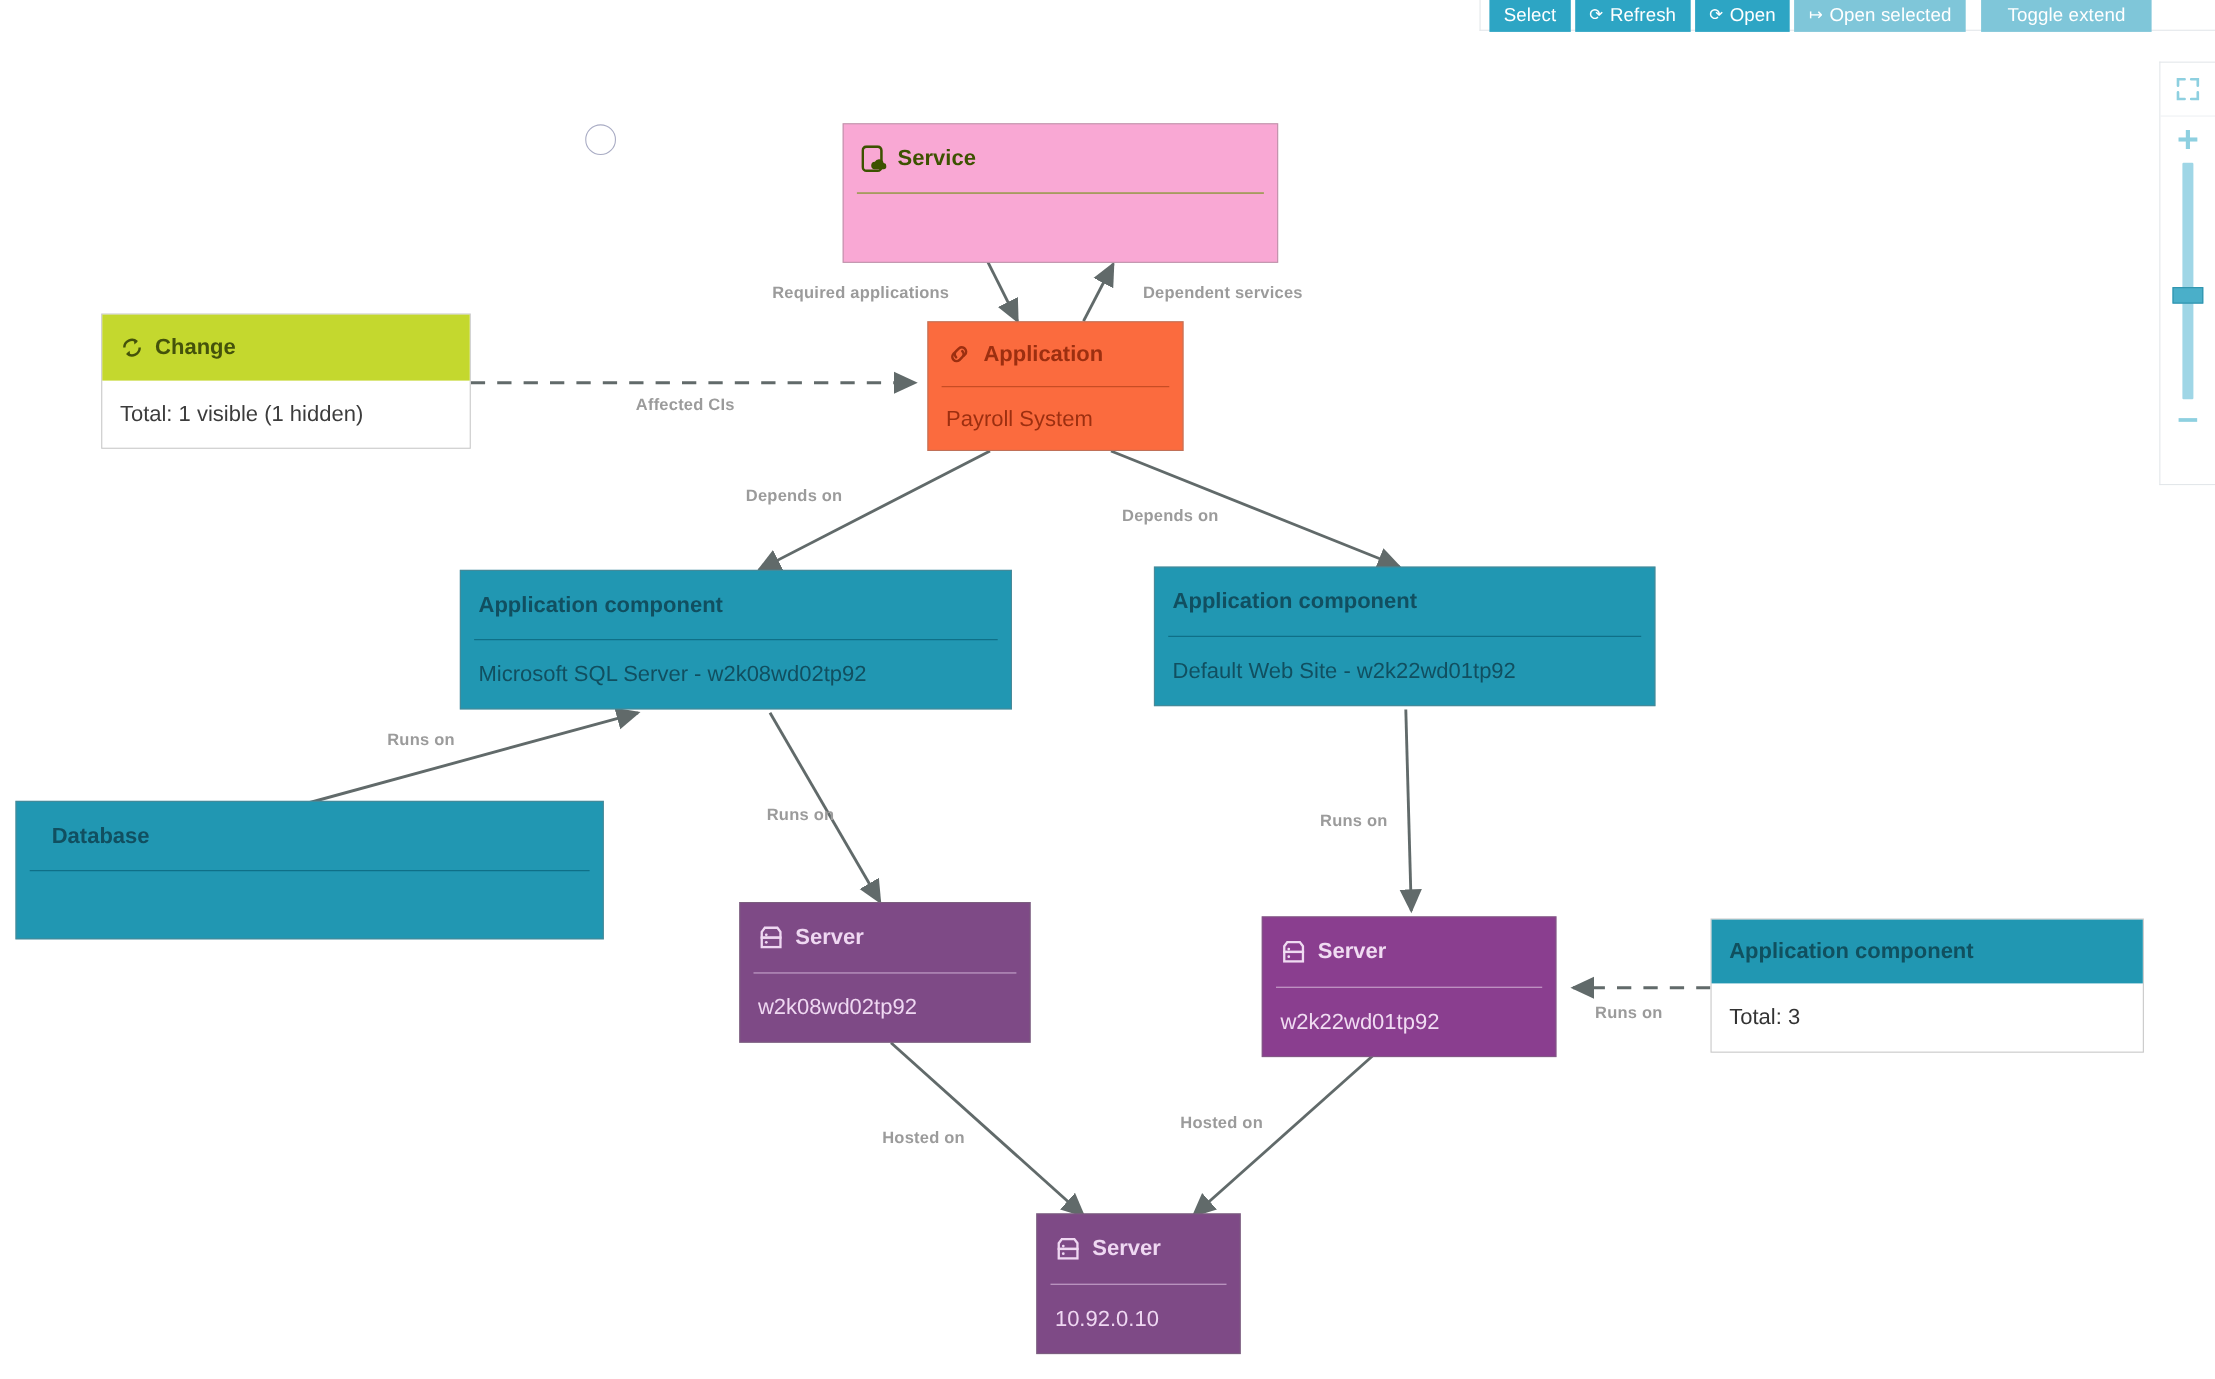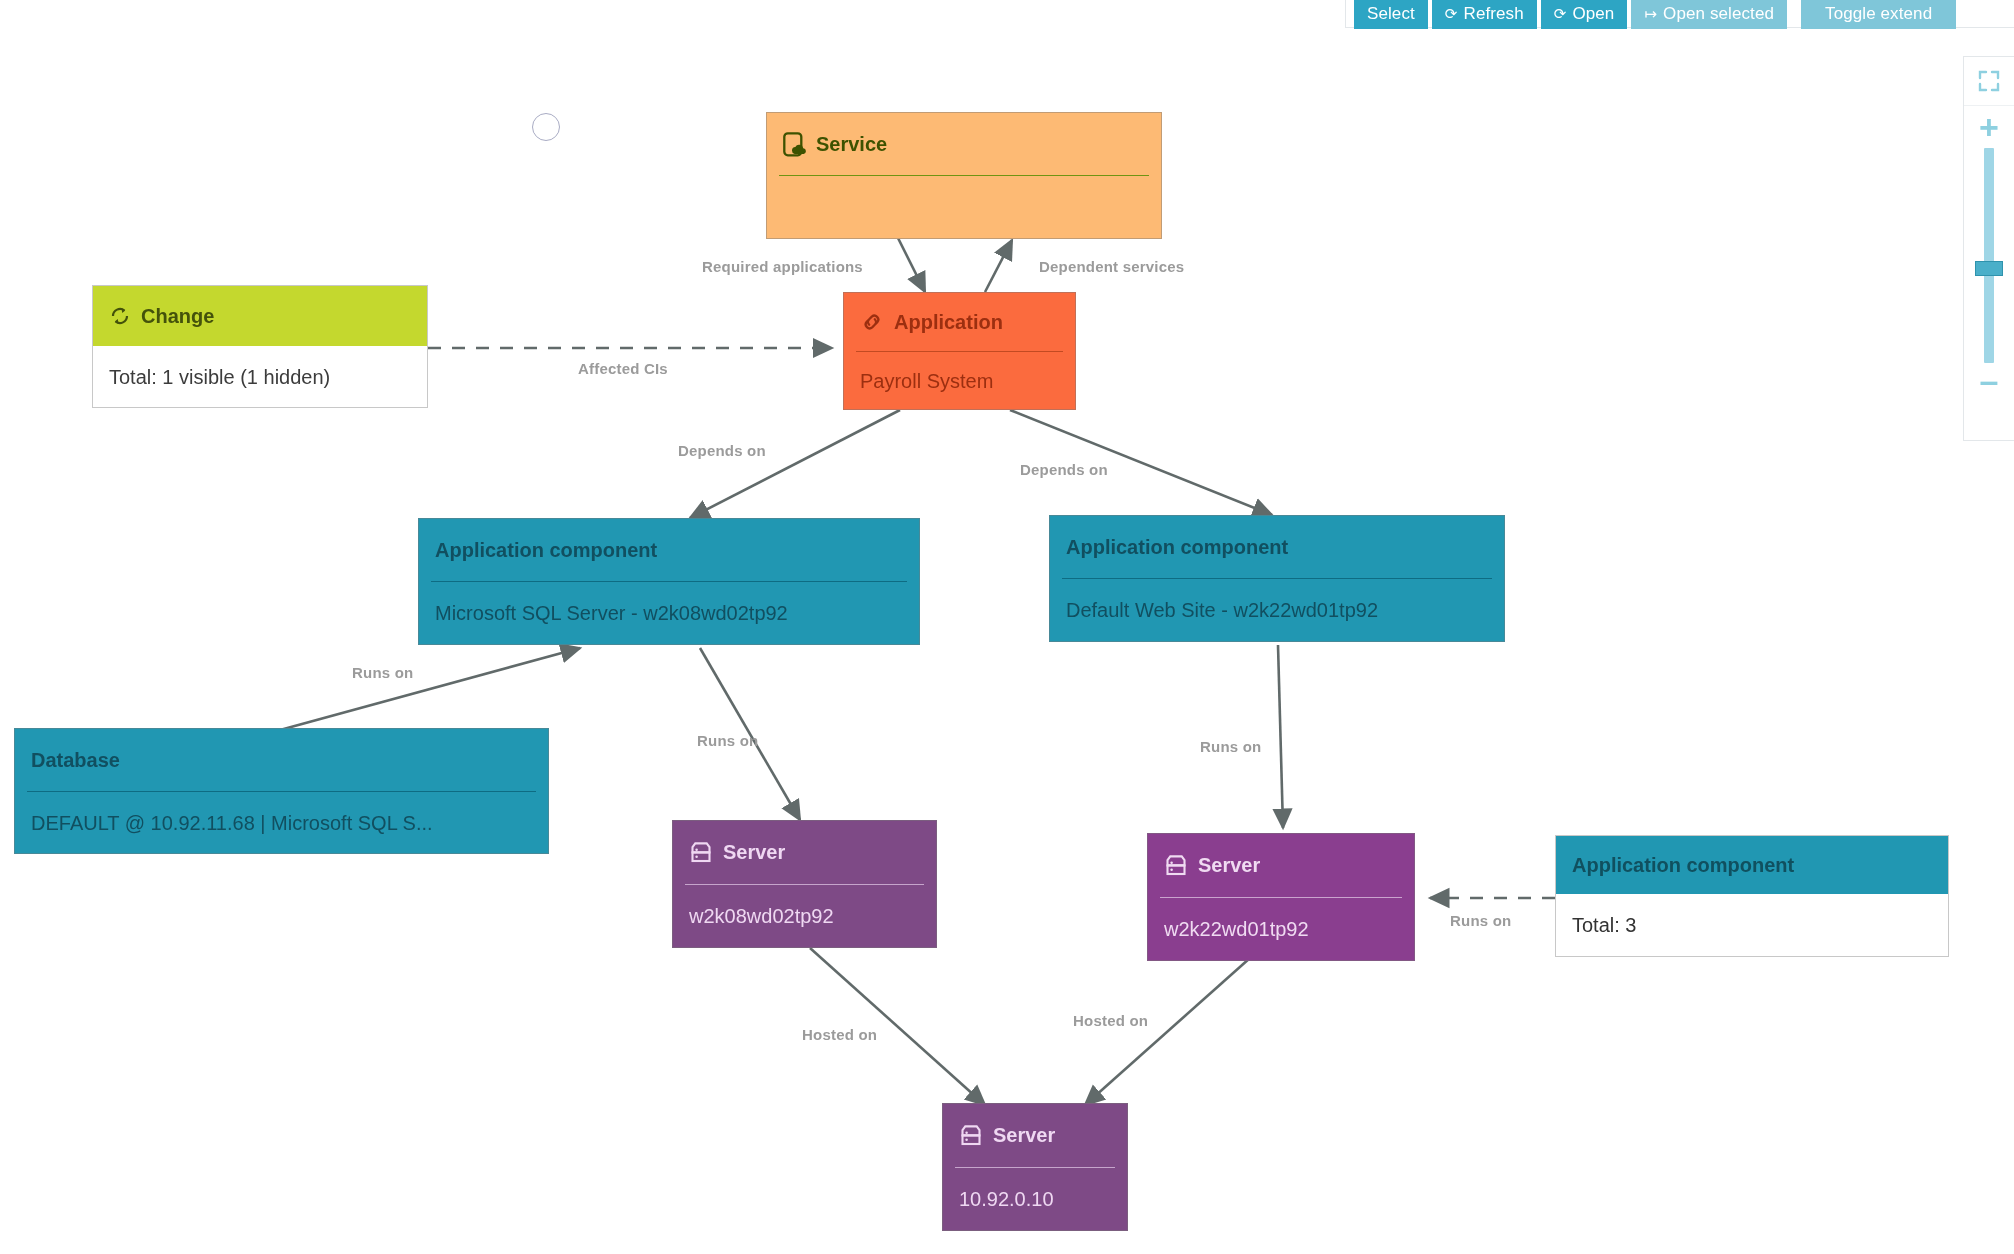--- a/index.html
+++ b/index.html
@@ -128,21 +128,21 @@
     overflow: hidden;
   }
   .node .nrule {
     height: 1px;
     margin: 0 12px;
     background: rgba(0,0,0,.22);
   }
   .node .nicon { display:inline-flex; align-items:center; }
 
   
-  .n-service      { background:#fdba74; }
+  .n-service      { background:#f9a8d4; }
   .n-service .nhead, .n-service .nbody { color:#3d5200; }
   .n-service .nrule { background:#6f9413; }
 
   .n-change-head  { background:#C4D82E; }
   .n-change       { background:#ffffff; }
   .n-change .nhead { color:#44520b; }
   .n-change .nbody { color:#3c3c3c; }
 
   .n-app          { background:#FB6B3E; }
   .n-app .nhead, .n-app .nbody { color:#9c2f10; }
@@ -289,25 +289,24 @@
 
   <div class="node n-teal" style="left:1049px; top:515px; width:456px; height:127px;">
     <div class="nhead" style="height:62px;">
       <span>Application component</span>
     </div>
     <div class="nrule"></div>
     <div class="nbody" style="height:62px;">Default Web Site - w2k22wd01tp92</div>
   </div>
 
   <div class="node n-teal" style="left:14px; top:728px; width:535px; height:126px;">
-    <div class="nhead" style="height:62px;">
+    <div class="nhead" style="height:62px;margin-left:16px;">
       <span>Database</span>
     </div>
     <div class="nrule"></div>
-    <div class="nbody" style="height:62px;">DEFAULT @ 10.92.11.68 | Microsoft SQL S...</div>
   </div>
 
   <div class="node n-purple" style="left:672px; top:820px; width:265px; height:128px;">
     <div class="nhead" style="height:63px;">
       <span class="nicon">
         <svg width="24" height="26" viewBox="0 0 24 26">
           <path d="M3.5 7.2 6.3 3.4h11.4l2.8 3.8v5.2H3.5z" fill="none" stroke="#efd8f2" stroke-width="2.1"></path>
           <rect x="3.5" y="12.4" width="17" height="8.6" fill="none" stroke="#efd8f2" stroke-width="2.1"></rect>
           <circle cx="7.6" cy="9.8" r="1.25" fill="#efd8f2"></circle>
           <circle cx="7.6" cy="16.7" r="1.25" fill="#efd8f2"></circle>

